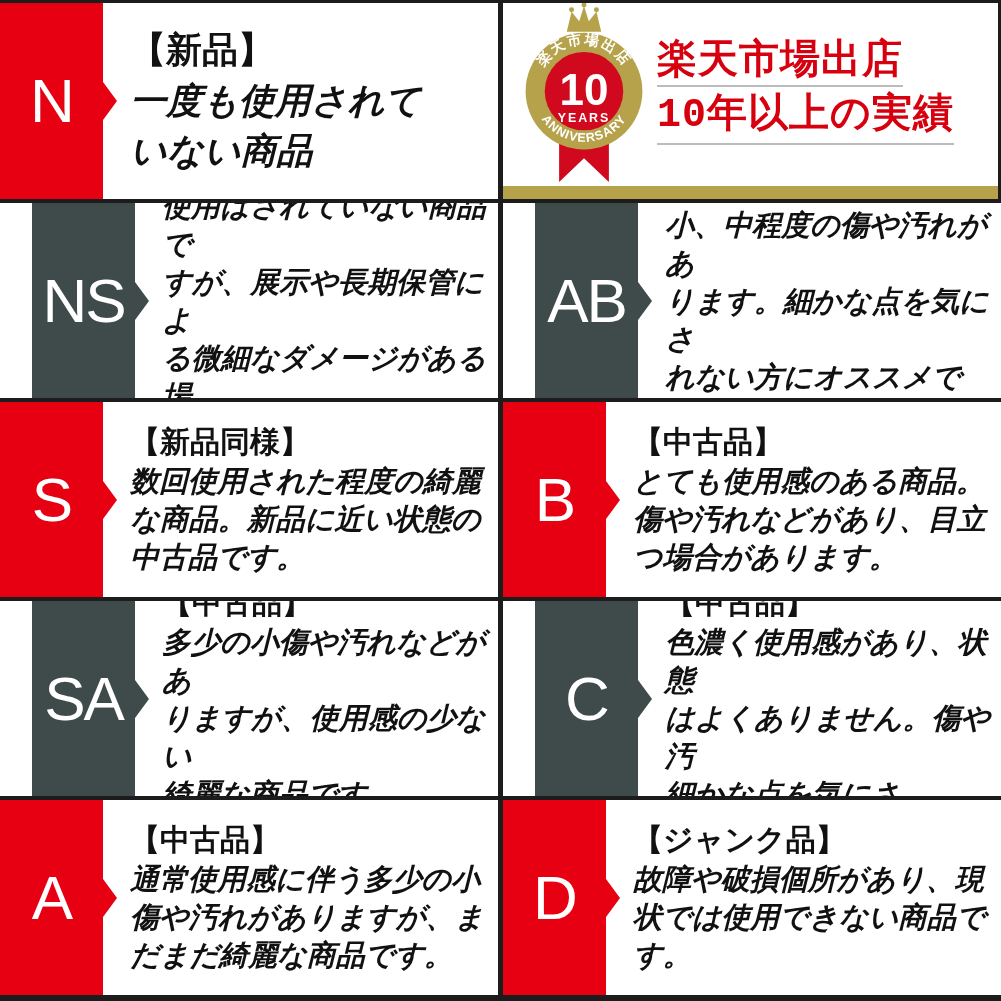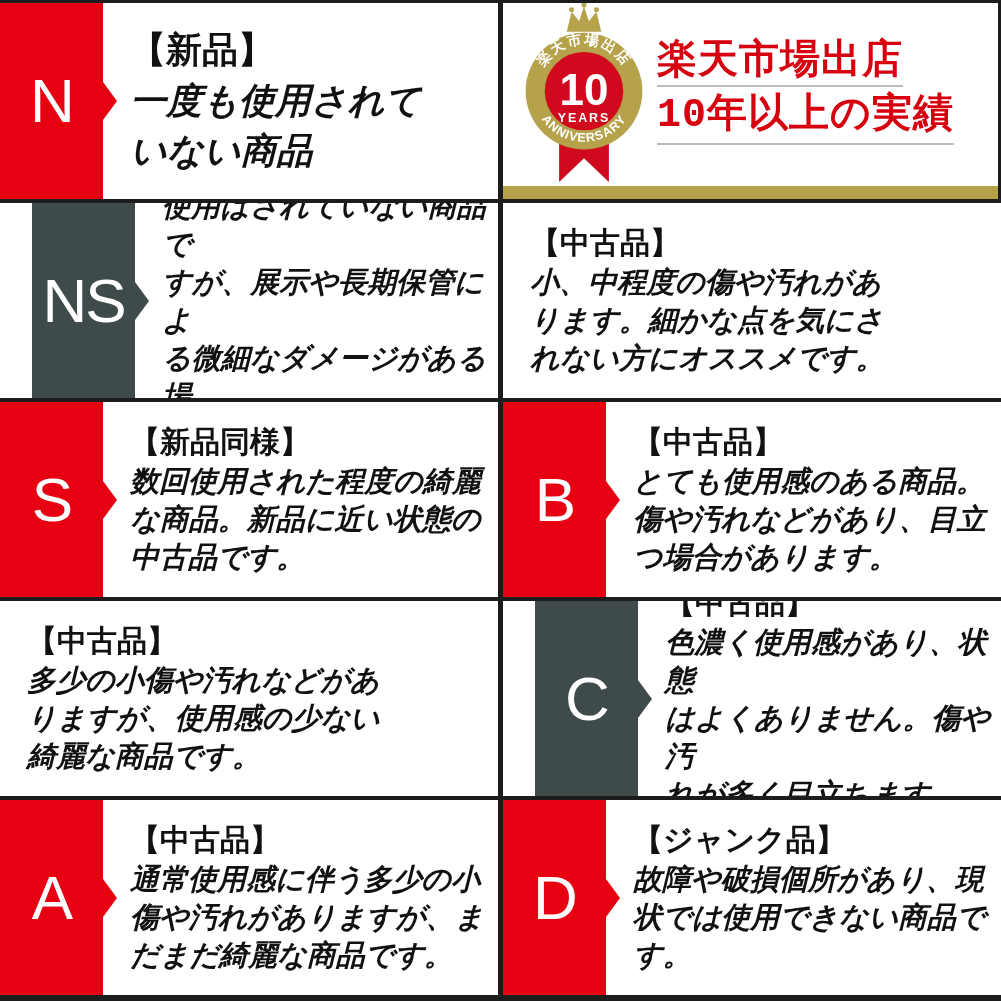--- a/index.html
+++ b/index.html
@@ -125,20 +125,23 @@
       <div class="text-area">
         <div class="grade-title">【未使用品】</div>
         <div class="grade-desc">使用はされていない商品で
 すが、展示や長期保管によ
 る微細なダメージがある場
 合があります。</div>
       </div>
     </div>
     <div class="vdivider"></div>
     <div class="cell">
+      <div class="grade-block dark">
+        <span class="grade-letter">AB</span>
+      </div>
       <div class="text-area">
         <div class="grade-title">【中古品】</div>
         <div class="grade-desc">小、中程度の傷や汚れがあ
 ります。細かな点を気にさ
 れない方にオススメです。</div>
       </div>
     </div>
   </div>
 
   <div class="row">
@@ -162,37 +165,40 @@
         <div class="grade-title">【中古品】</div>
         <div class="grade-desc">とても使用感のある商品。
 傷や汚れなどがあり、目立
 つ場合があります。</div>
       </div>
     </div>
   </div>
 
   <div class="row">
     <div class="cell">
+      <div class="grade-block dark">
+        <span class="grade-letter">SA</span>
+      </div>
       <div class="text-area">
         <div class="grade-title">【中古品】</div>
         <div class="grade-desc">多少の小傷や汚れなどがあ
 りますが、使用感の少ない
 綺麗な商品です。</div>
       </div>
     </div>
     <div class="vdivider"></div>
     <div class="cell">
       <div class="grade-block dark">
         <span class="grade-letter">C</span>
       </div>
       <div class="text-area">
         <div class="grade-title">【中古品】</div>
         <div class="grade-desc">色濃く使用感があり、状態
 はよくありません。傷や汚
-れが多く目立ちます。</div>
+細かな点を気にさ。</div>
       </div>
     </div>
   </div>
 
   <div class="row">
     <div class="cell">
       <div class="grade-block red">
         <span class="grade-letter">A</span>
       </div>
       <div class="text-area">

